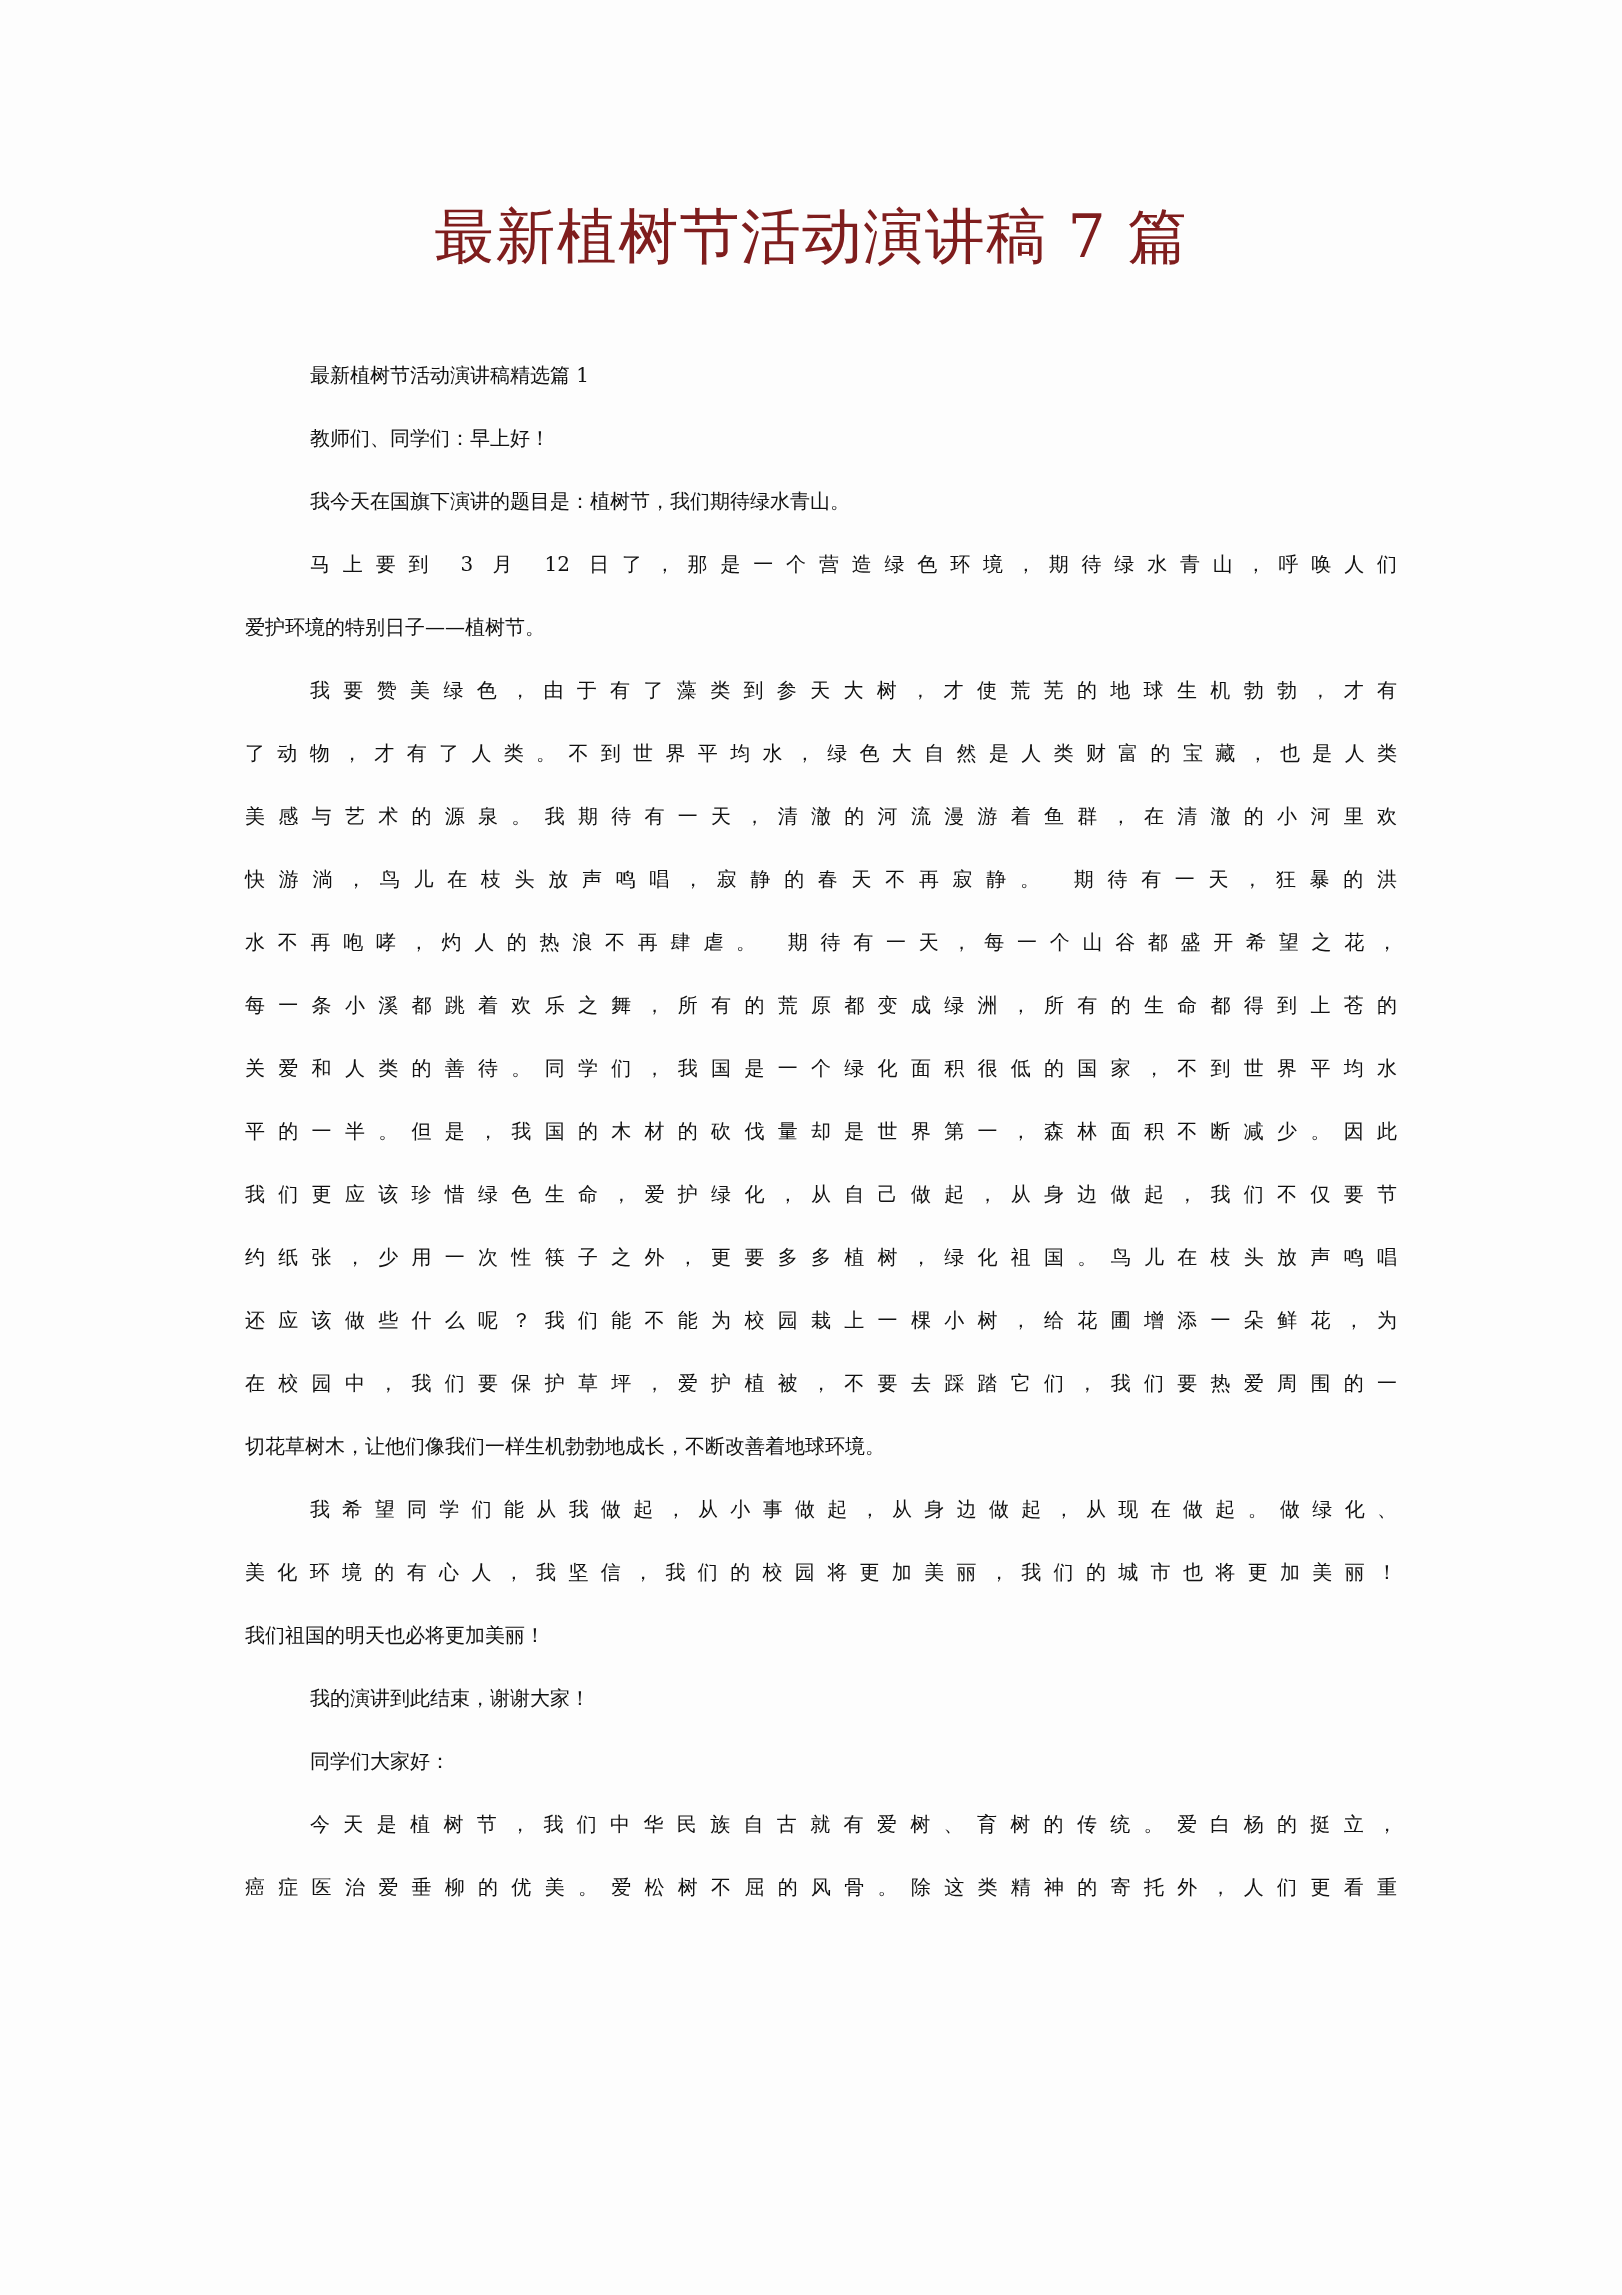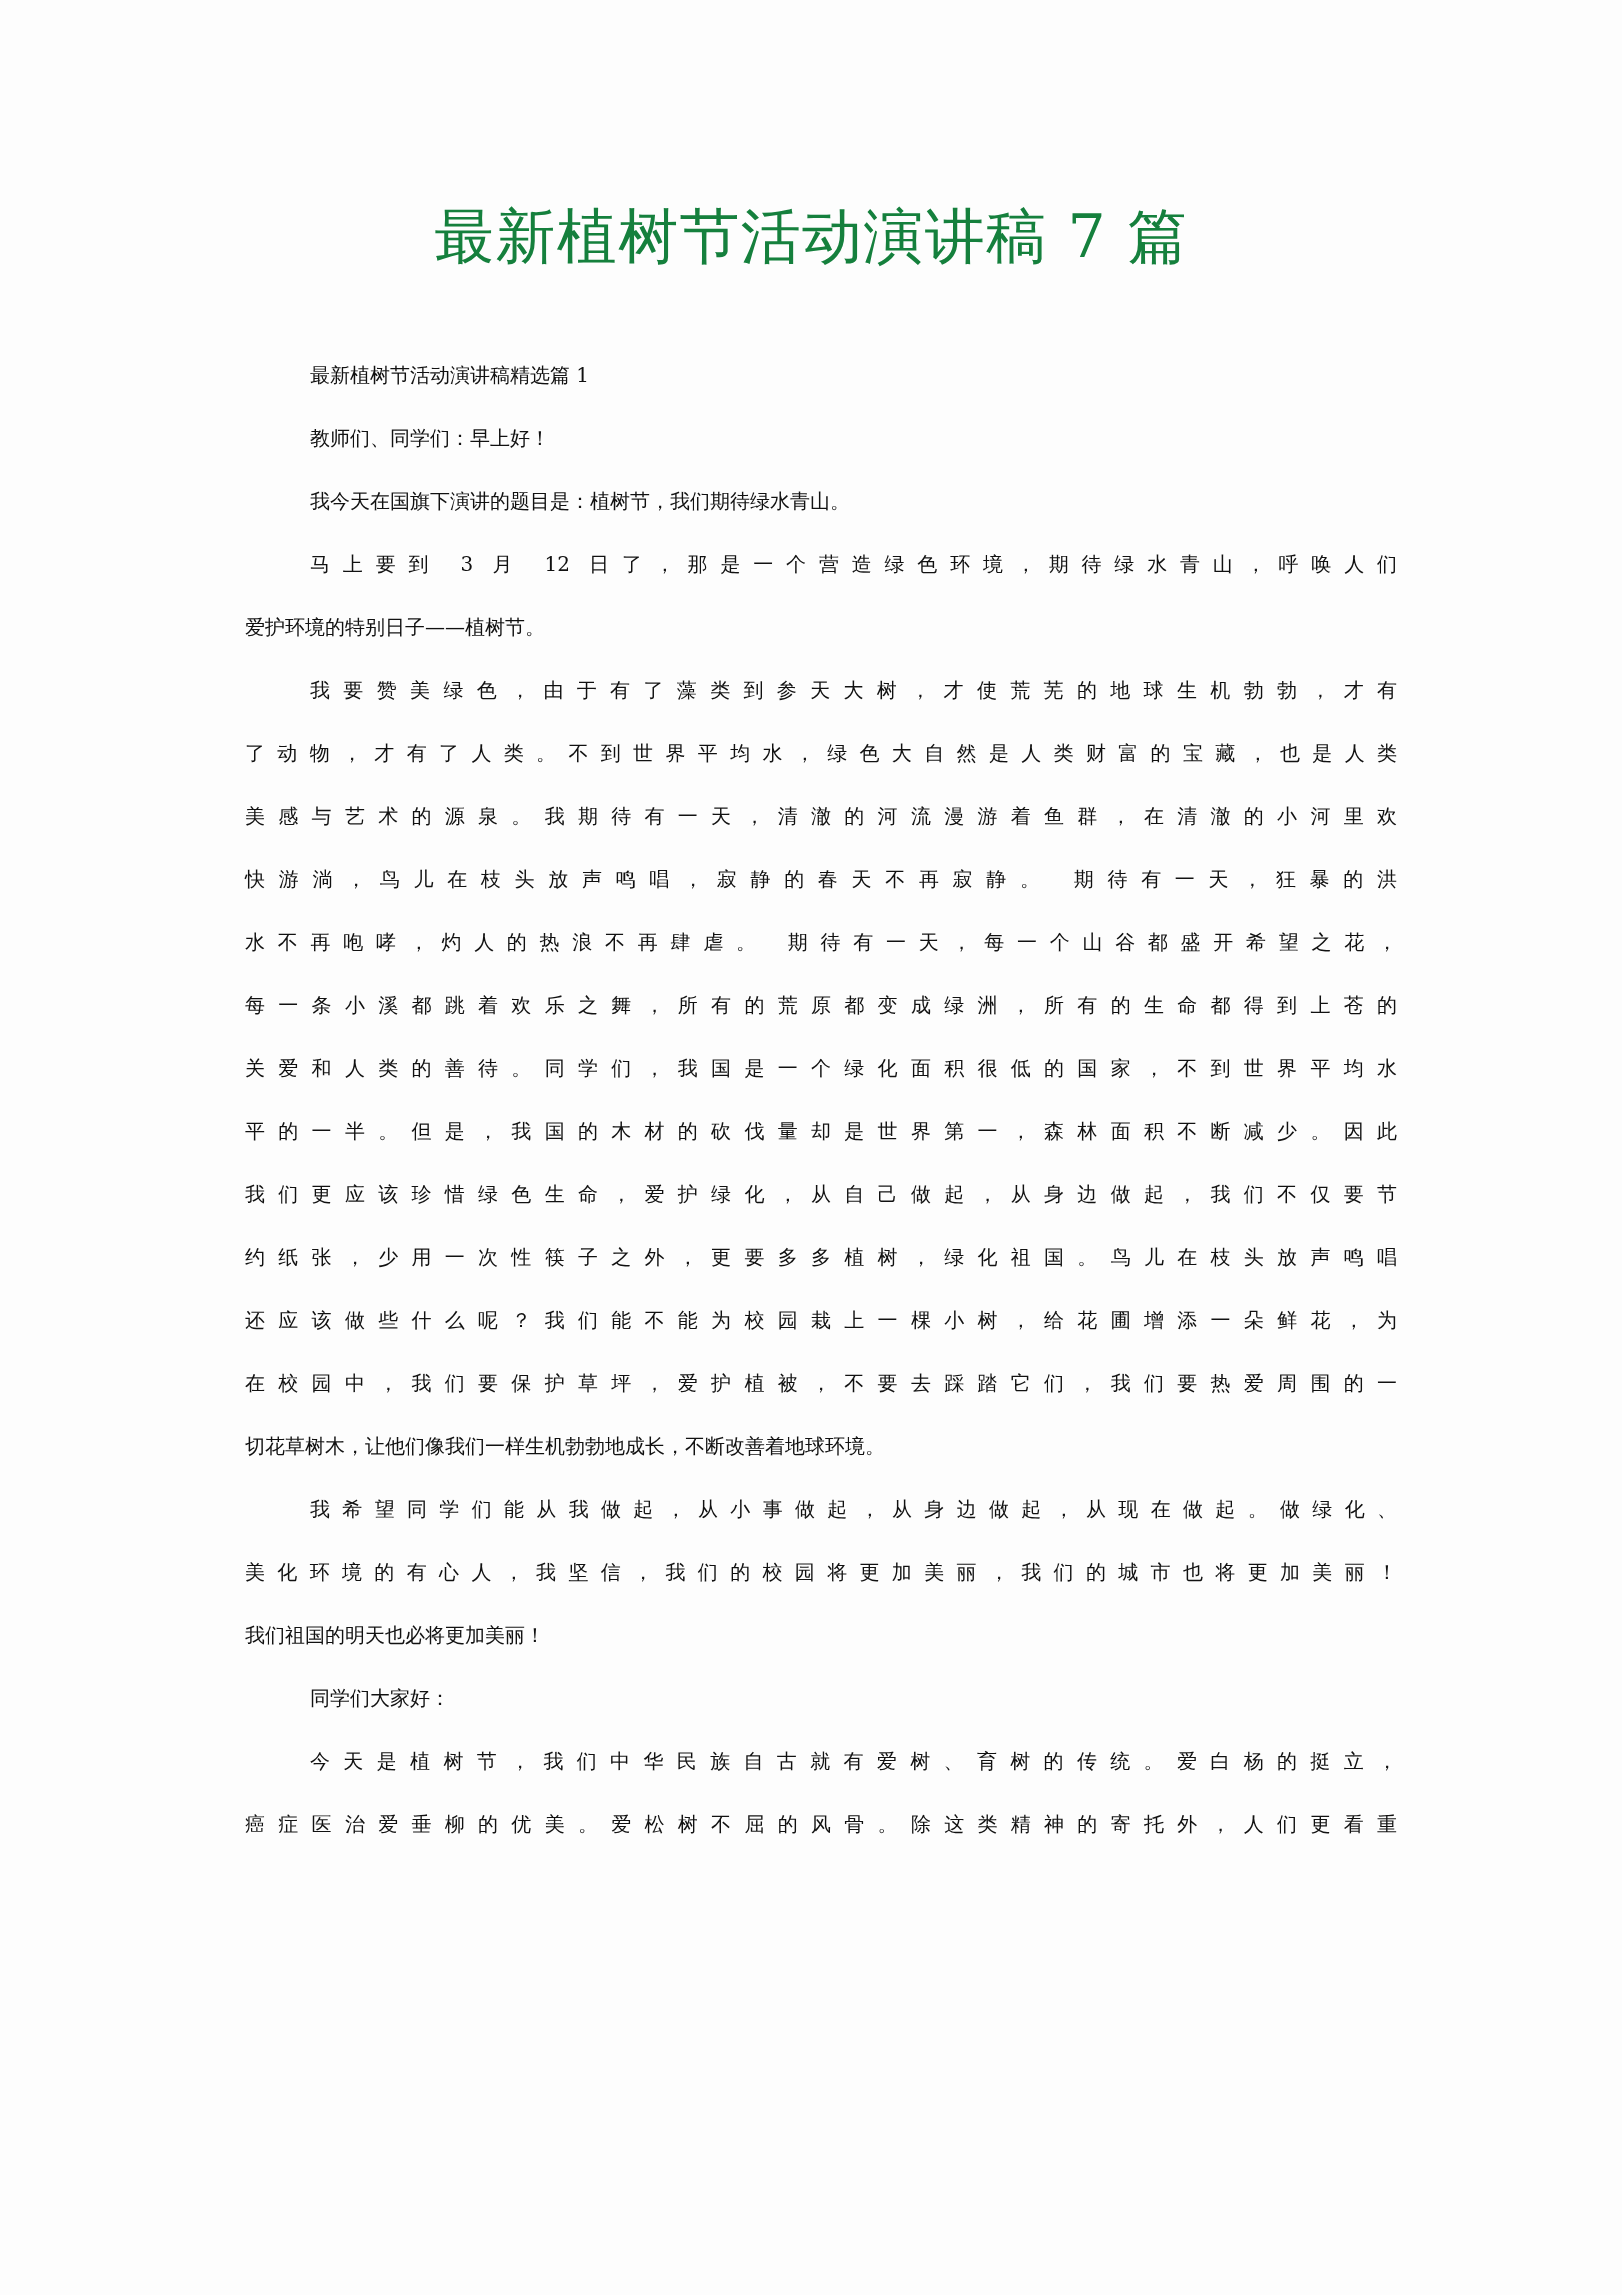--- a/index.html
+++ b/index.html
@@ -27,21 +27,21 @@
       position: absolute;
       top: 190px;
       left: 0;
       width: 1623px;
       text-align: center;
       font-size: 60px;
       line-height: 92px;
       font-weight: normal;
       letter-spacing: 1.3px;
       margin: 0;
-      color: #15803d;
+      color: #7f1d1d;
     }
     .body {
       position: absolute;
       left: 245px;
       top: 344px;
       width: 1152px;
       font-size: 20px;
       line-height: 63px;
       margin: 0;
     }
@@ -81,18 +81,19 @@
     <span class="line">关爱和人类的善待。同学们，我国是一个绿化面积很低的国家，不到世界平均水</span>
     <span class="line">平的一半。但是，我国的木材的砍伐量却是世界第一，森林面积不断减少。因此</span>
     <span class="line">我们更应该珍惜绿色生命，爱护绿化，从自己做起，从身边做起，我们不仅要节</span>
     <span class="line">约纸张，少用一次性筷子之外，更要多多植树，绿化祖国。鸟儿在枝头放声鸣唱</span>
     <span class="line">还应该做些什么呢？我们能不能为校园栽上一棵小树，给花圃增添一朵鲜花，为</span>
     <span class="line">在校园中，我们要保护草坪，爱护植被，不要去踩踏它们，我们要热爱周围的一</span>
     <span class="line last">切花草树木，让他们像我们一样生机勃勃地成长，不断改善着地球环境。</span>
     <span class="line indent">我希望同学们能从我做起，从小事做起，从身边做起，从现在做起。做绿化、</span>
     <span class="line">美化环境的有心人，我坚信，我们的校园将更加美丽，我们的城市也将更加美丽！</span>
     <span class="line last">我们祖国的明天也必将更加美丽！</span>
+    <span class="line indent last">我的演讲到此结束，谢谢大家！</span>
     <span class="line indent last">同学们大家好：</span>
     <span class="line indent">今天是植树节，我们中华民族自古就有爱树、育树的传统。爱白杨的挺立，</span>
     <span class="line">癌症医治爱垂柳的优美。爱松树不屈的风骨。除这类精神的寄托外，人们更看重</span>
   </div>
 </div>
 
 
 </body></html>

